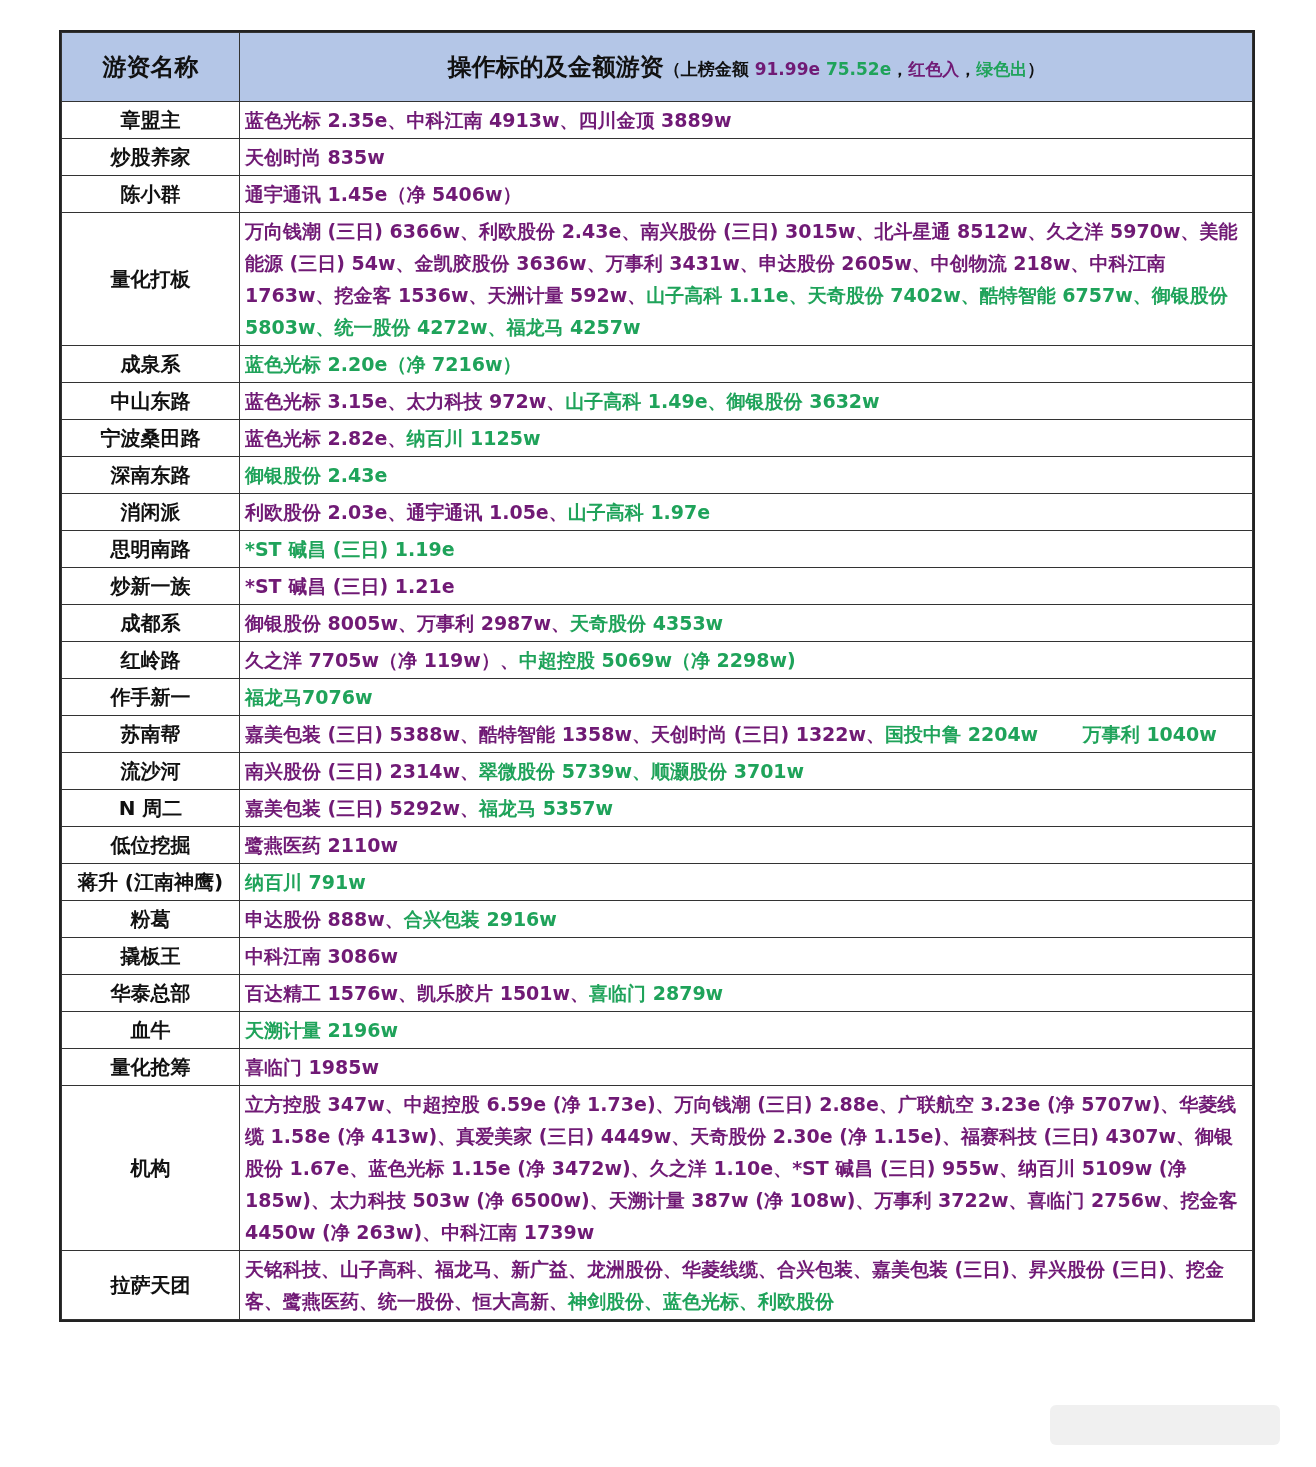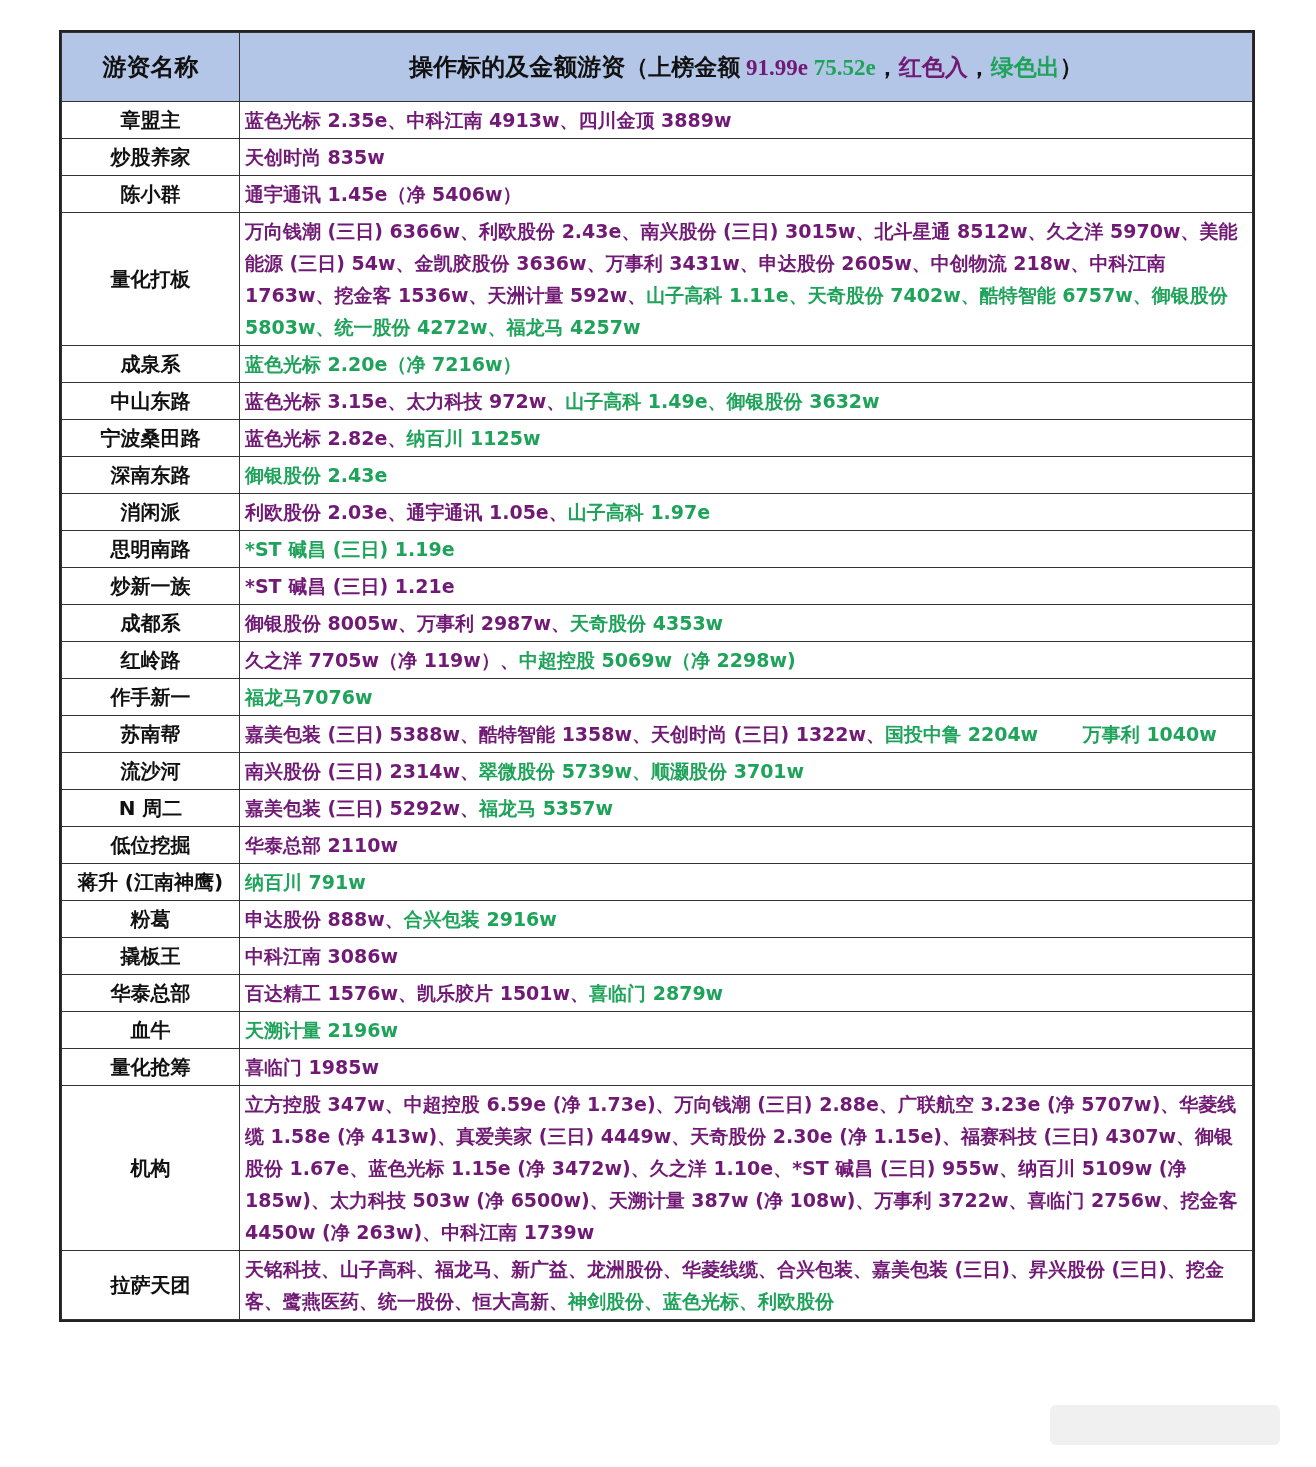--- a/index.html
+++ b/index.html
@@ -7,21 +7,21 @@
          font-family: "DejaVu Sans", "Liberation Sans", sans-serif; }
   .sheet { position: absolute; left: 59px; top: 30px; width: 1196px;
            border: 2px solid #222; box-sizing: border-box; }
   .title { height: 89px; background: #ff0000; color: #000; text-align: center;
            font-weight: bold; font-size: 66px; line-height: 89px; letter-spacing: 1px;
            border-bottom: 2px solid #222; white-space: nowrap; overflow: hidden; }
   table { border-collapse: collapse; width: 100%; table-layout: fixed; }
   col.c1 { width: 178px; }
   th { background: #b4c6e7; height: 60px; font-weight: bold; color: #111; font-size: 24px;
        border: 1.5px solid #333; padding: 4px; }
-  th .note { font-size: 23px; font-weight: bold; font-family: Liberation Serif, serif; }
+  th .note { font-size: 17px; font-weight: bold; }
   td { border: 1.5px solid #333; padding: 2px 4px; font-size: 19px; font-weight: bold;
        line-height: 32px; vertical-align: middle; }
   td.name { text-align: center; color: #111; font-size: 20px; padding: 0 2px; white-space: nowrap; border-radius: 13px; }
   td.ops { padding-left: 5px; }
   .r { color: #701a75; }
   .g { color: #1fa35a; }
   .k { color: #111; }
   .watermark { position: absolute; left: 1050px; top: 1405px; width: 230px; height: 40px;
                background: rgba(235,235,235,0.75); border-radius: 6px; }
 </style>
@@ -106,21 +106,21 @@
         <tr>
           <td class="name">流沙河</td>
           <td class="ops"><span class="r">南兴股份 (三日) 2314w、</span><span class="g">翠微股份 5739w、顺灏股份 3701w</span></td>
         </tr>
         <tr>
           <td class="name">N 周二</td>
           <td class="ops"><span class="r">嘉美包装 (三日) 5292w、</span><span class="g">福龙马 5357w</span></td>
         </tr>
         <tr>
           <td class="name">低位挖掘</td>
-          <td class="ops"><span class="r">华泰总部 2110w</span></td>
+          <td class="ops"><span class="r">鹭燕医药 2110w</span></td>
         </tr>
         <tr>
           <td class="name">蒋升 (江南神鹰)</td>
           <td class="ops"><span class="g">纳百川 791w</span></td>
         </tr>
         <tr>
           <td class="name">粉葛</td>
           <td class="ops"><span class="r">申达股份 888w、</span><span class="g">合兴包装 2916w</span></td>
         </tr>
         <tr>

